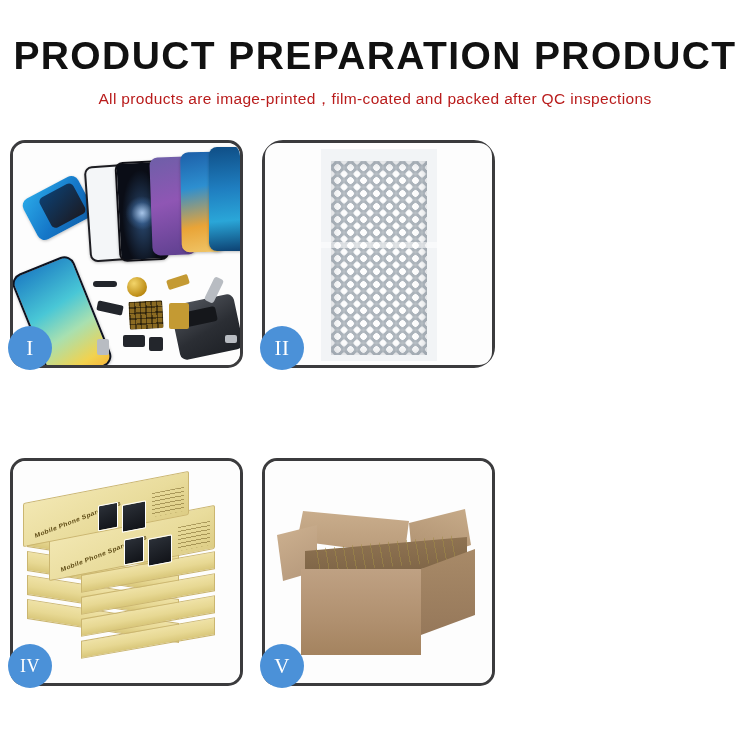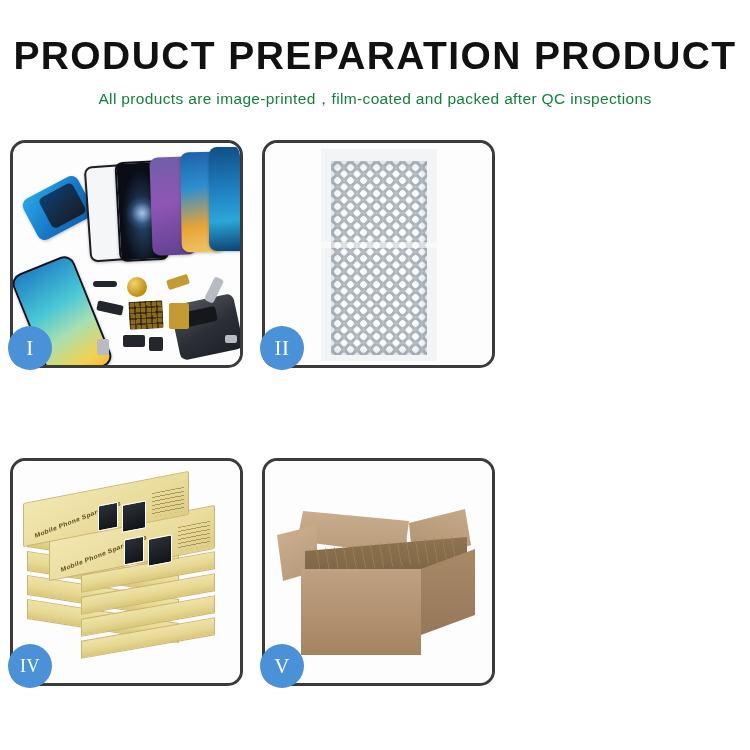--- a/index.html
+++ b/index.html
@@ -39,21 +39,21 @@
     line-height: 1.05;
     white-space: nowrap;
   }
   .sub-title {
     margin: 0;
     padding-top: 12px;
     font-family: "Liberation Sans", sans-serif;
     font-size: 15.5px;
     font-weight: 400;
     letter-spacing: 0.35px;
-    color: #15803d;
+    color: #b91c1c;
     white-space: nowrap;
   }
 
   
   .grid {
     position: absolute;
     left: 10px;
     top: 140px;
     width: 730px;
     height: 540px;
@@ -68,21 +68,21 @@
     box-sizing: content-box;
   }
   .panel .stage {
     position: absolute;
     inset: 0;
     border-radius: 13px;
     overflow: hidden;
     background: #fdfdfd;
   }
   .p1 { left: 0px;   top: 0px; }
-  .p2 { left: 252px; top: 0px; }
+  .p2 { left: 252px; top: 0px; border-radius: 21px; }
   .p3 { left: 504px; top: 0px; }
   .p4 { left: 0px;   top: 318px; }
   .p5 { left: 252px; top: 318px; }
   .p6 { left: 504px; top: 318px; }
 
   
   .badge {
     position: absolute;
     left: -5px;
     bottom: -5px;

